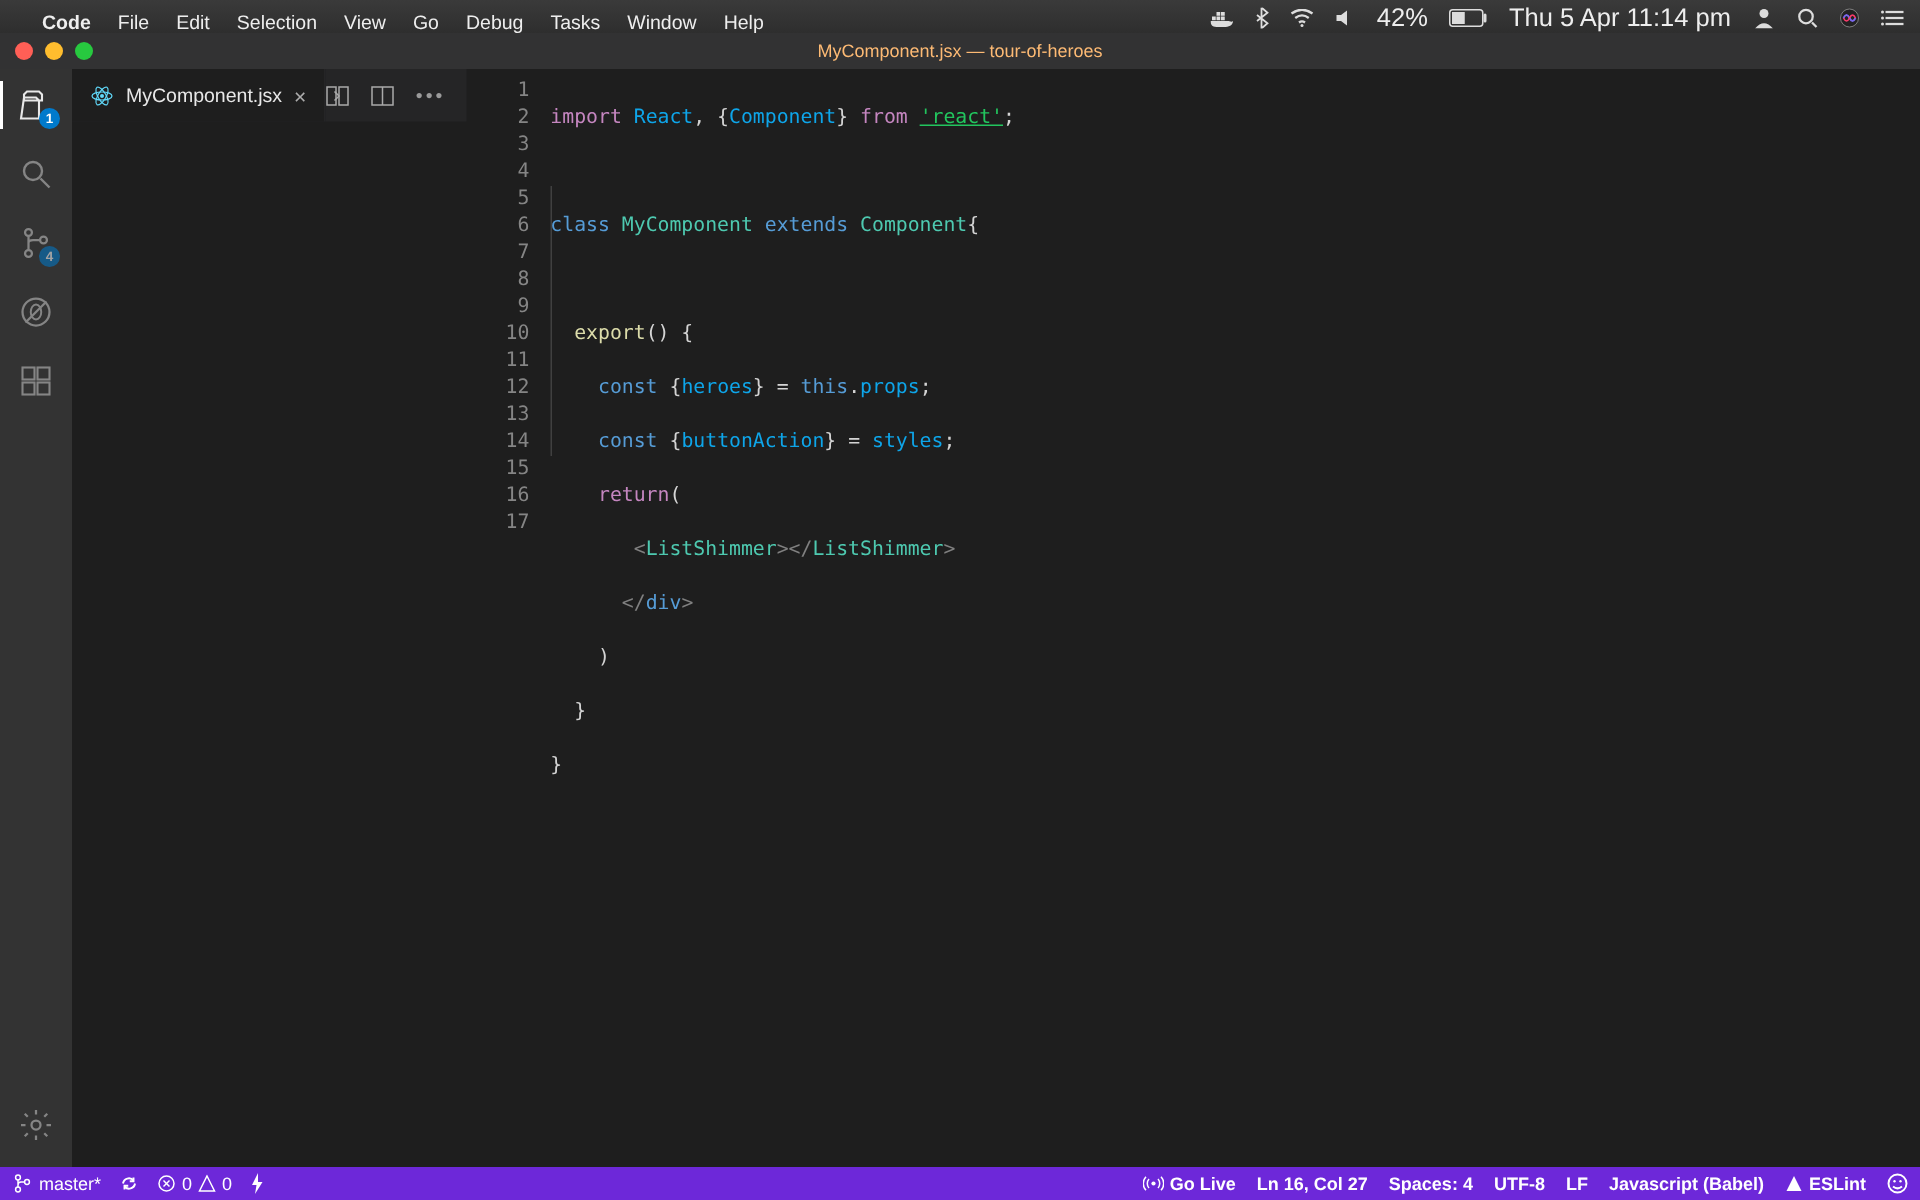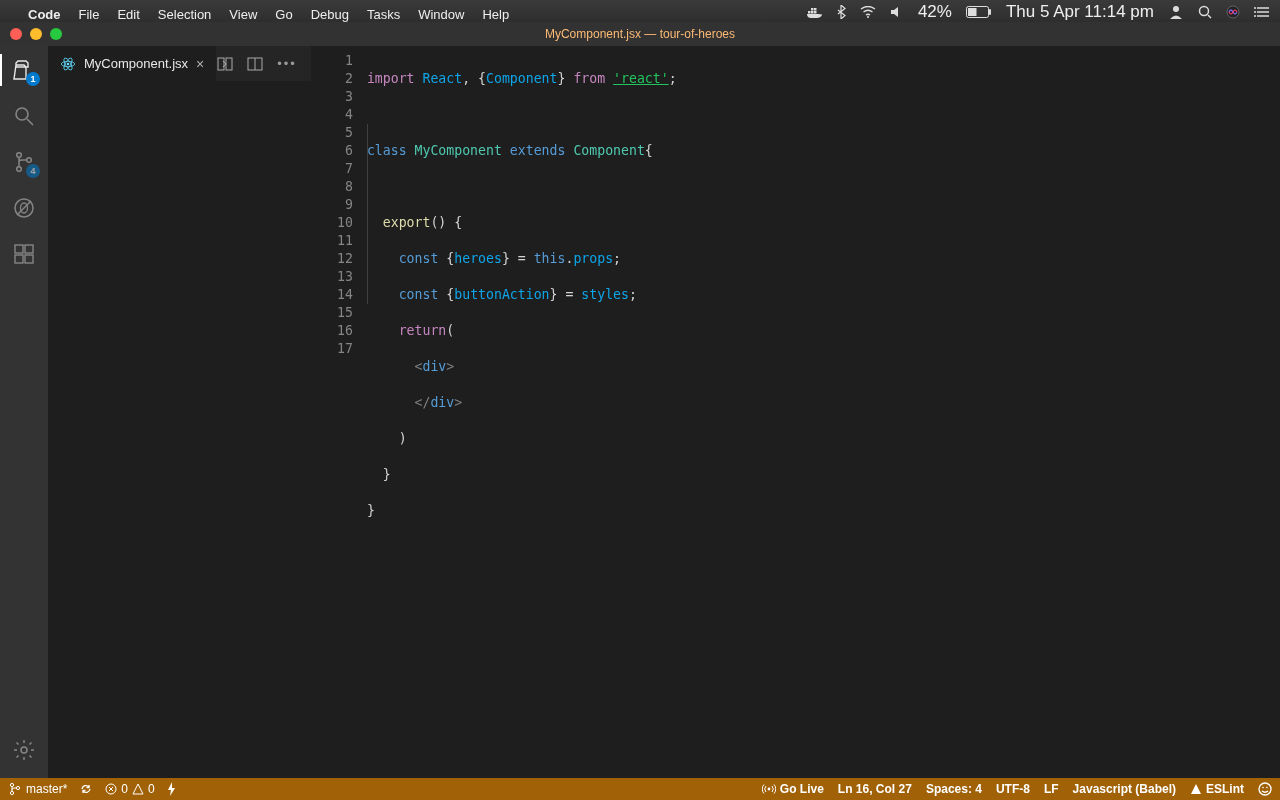--- a/index.html
+++ b/index.html
@@ -67,21 +67,21 @@
 .fn{color:#dcdcaa;}
 .str{color:#22c55e;text-decoration:underline;}
 .var{color:#0ea5e9;}
 .pun{color:#d4d4d4;}
 .tag{color:#569cd6;}
 .brk{color:#808080;}
 .cursor{display:inline-block;width:1px;height:16px;background:#aeafad;vertical-align:middle;margin-left:1px;}
 .indent-guide{position:absolute; width:1px; background:#404040;}
 
 .statusbar {
-  height:22px; background:#a16207; color:#fff; display:flex; align-items:center;
+  height:22px; background:#6d28d9; color:#fff; display:flex; align-items:center;
   font-size:12px; padding:0 8px; gap:10px;
 }
 .statusbar .left{display:flex;align-items:center;gap:12px;}
 .statusbar .right{margin-left:auto;display:flex;align-items:center;gap:14px;font-weight:bold;}
 .sb-item{display:flex;align-items:center;gap:4px;}
 svg{display:block;}
 </style>
 </head>
 <body>
 
@@ -284,21 +284,21 @@
       </div>
       <div class="code">
 <div class="line"><span class="k-pink">import</span> <span class="var">React</span><span class="pun">, {</span><span class="var">Component</span><span class="pun">} </span><span class="k-pink">from</span> <span class="str">'react'</span><span class="pun">;</span></div>
 <div class="line"></div>
 <div class="line"><span class="k-blue">class</span> <span class="cls">MyComponent</span> <span class="k-blue">extends</span> <span class="cls">Component</span><span class="pun">{</span></div>
 <div class="line"></div>
 <div class="line">  <span class="fn">export</span><span class="pun">() {</span></div>
 <div class="line">    <span class="k-blue">const</span> <span class="pun">{</span><span class="var">heroes</span><span class="pun">} = </span><span class="k-blue">this</span><span class="pun">.</span><span class="var">props</span><span class="pun">;</span></div>
 <div class="line">    <span class="k-blue">const</span> <span class="pun">{</span><span class="var">buttonAction</span><span class="pun">} = </span><span class="var">styles</span><span class="pun">;</span></div>
 <div class="line">    <span class="k-pink">return</span><span class="pun">(</span></div>
-<div class="line">      <span class="brk">&lt;</span><span class="tag">div</span><span class="brk">&gt;</span></div>
+<div class="line">       <span class="brk">&lt;</span><span class="cls">ListShimmer</span><span class="brk">&gt;&lt;/</span><span class="cls">ListShimmer</span><span class="brk">&gt;</span></div>
 <div class="line">      <span class="brk">&lt;/</span><span class="tag">div</span><span class="brk">&gt;</span></div>
 <div class="line">    <span class="pun">)</span></div>
 <div class="line">  <span class="pun">}</span></div>
 <div class="line"><span class="pun">}</span></div>
 <div class="line"></div>
         
         <div class="indent-guide" style="left:0px; top:78px; height:180px;"></div>
       </div>
     </div>
   </div>

